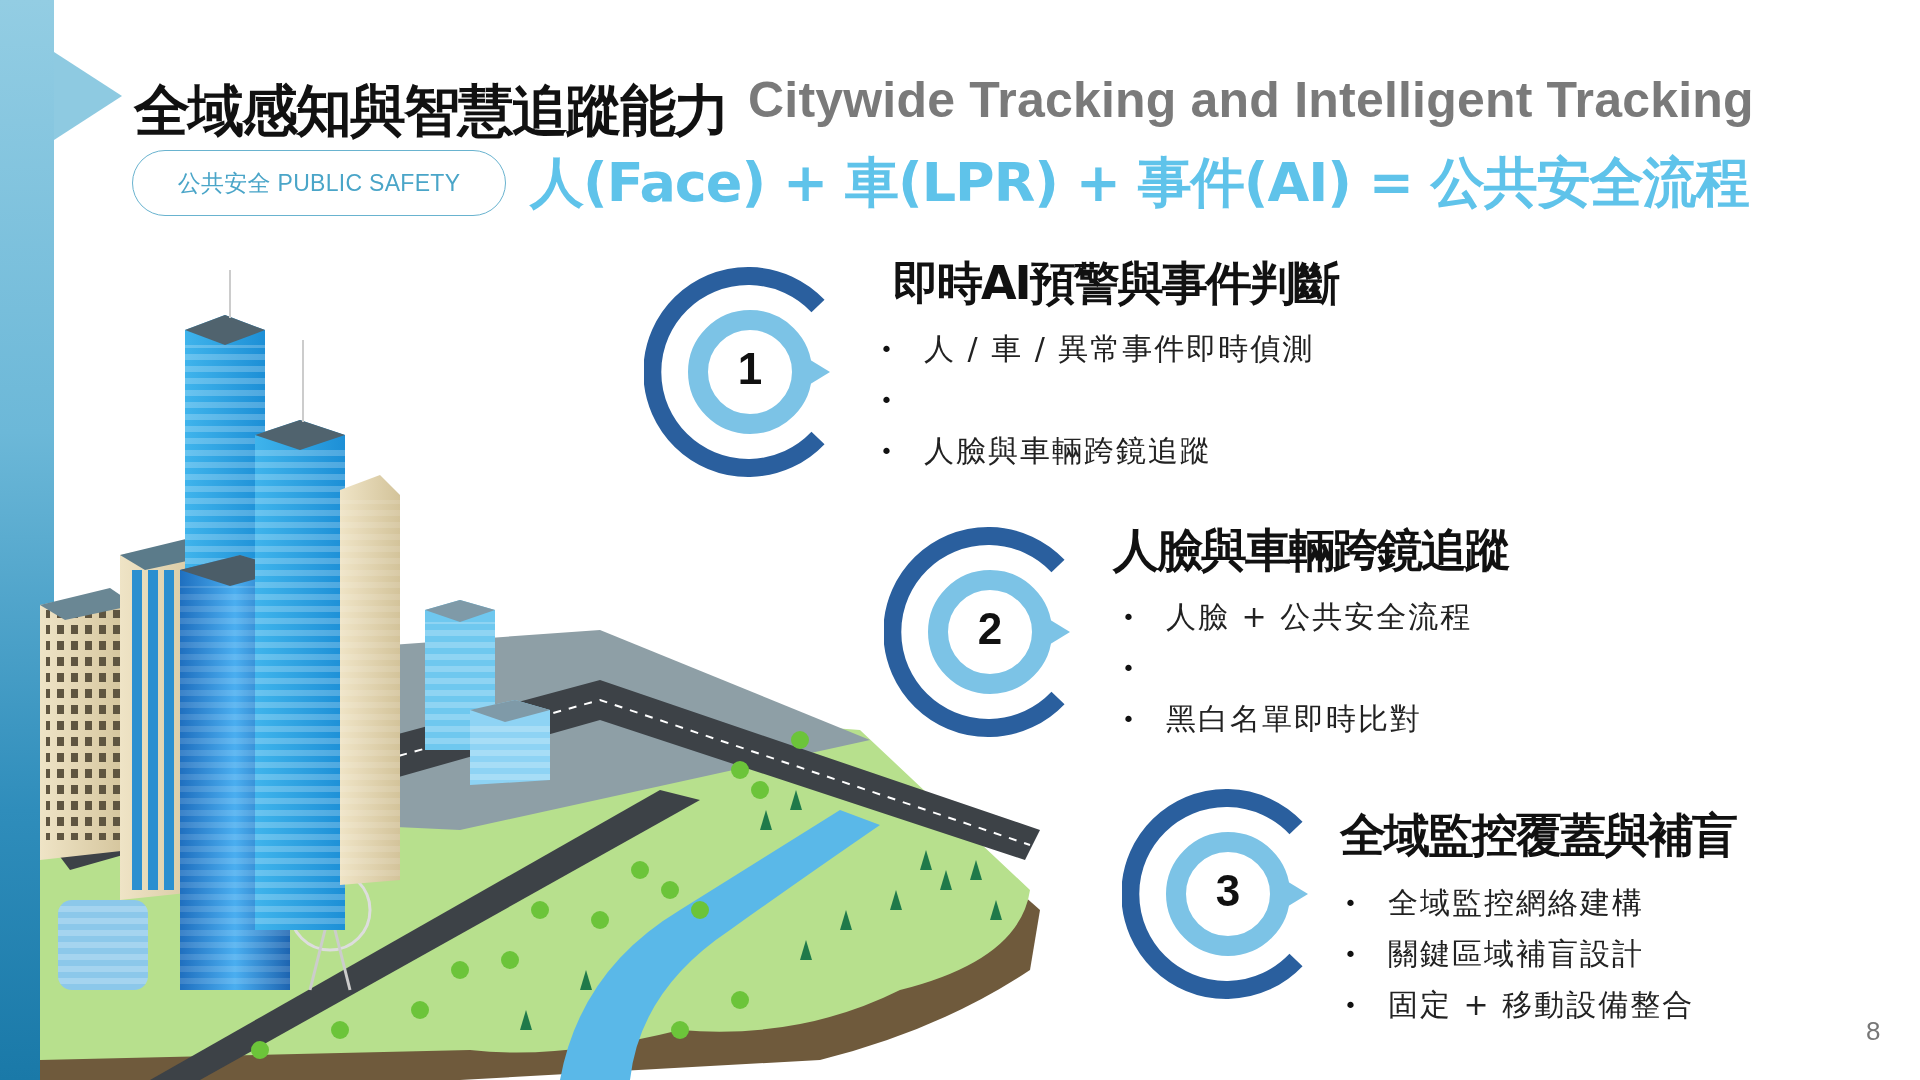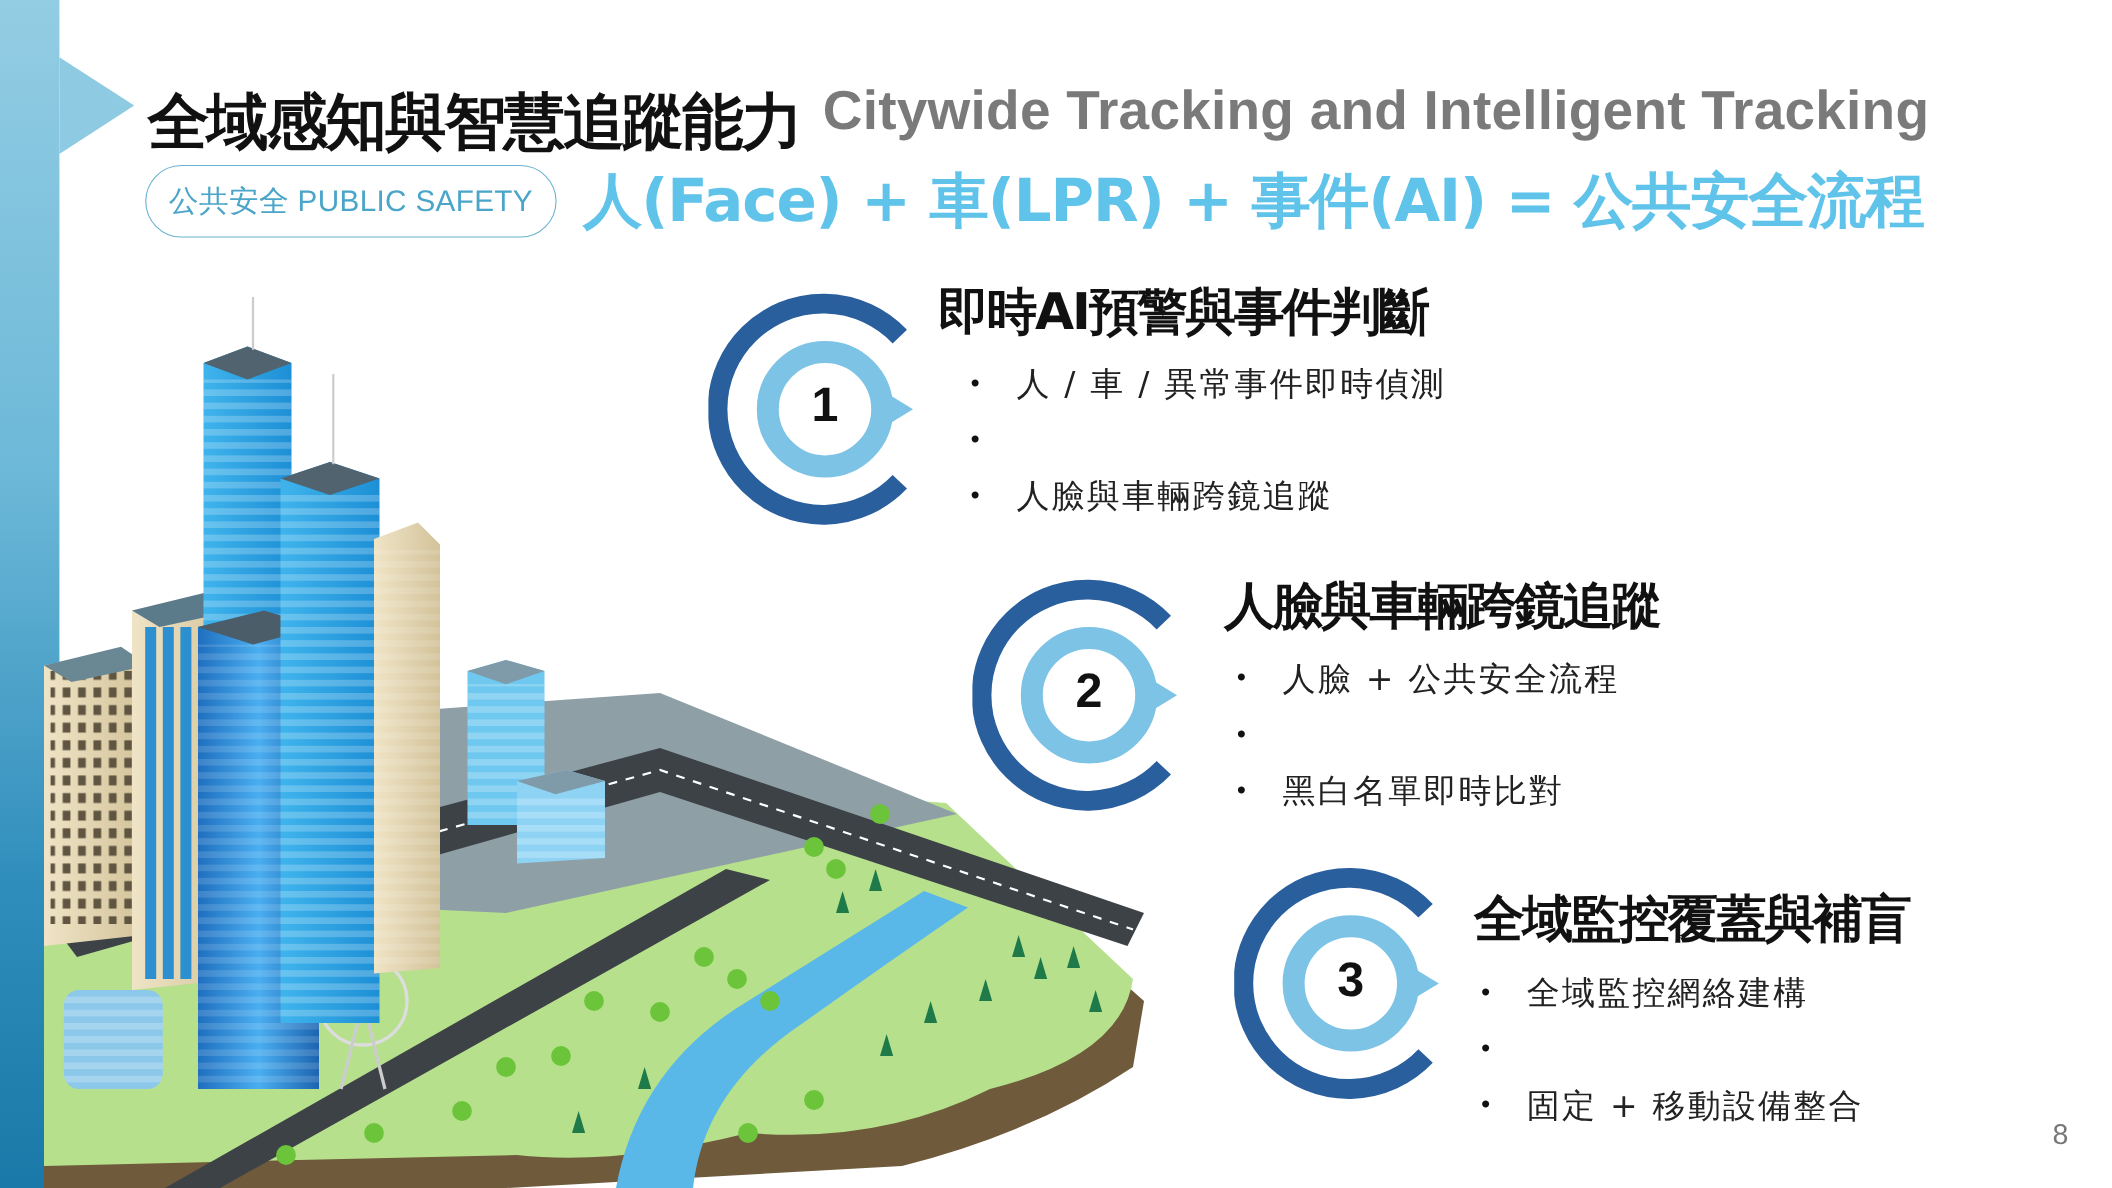--- a/index.html
+++ b/index.html
@@ -8,21 +8,21 @@
   .side-bar { position:absolute; left:0; top:0; width:54px; height:1080px;
               background:linear-gradient(180deg,#93cde3 0%,#6cb8d8 40%,#2f8dbb 75%,#1a79a8 100%); }
   .side-arrow { position:absolute; left:54px; top:52px; width:0; height:0;
                 border-top:44px solid transparent; border-bottom:44px solid transparent;
                 border-left:68px solid #8ecae1; }
   .title { position:absolute; left:134px; top:60px; height:80px; display:flex; align-items:center; white-space:nowrap; }
   .title-zh { font-family:"DejaVu Sans",sans-serif; font-weight:bold; font-size:56px; color:#111; letter-spacing:-2px;margin-top:23px; }
   .title-en { font-family:"Liberation Sans",sans-serif; font-weight:bold; font-size:50px; color:#7a7a7a; margin-left:20px; letter-spacing:0.2px; }
   .badge { position:absolute; left:132px; top:150px; width:374px; height:66px; box-sizing:border-box;
            border:1.5px solid #69b3cf; border-radius:34px; display:flex; align-items:center; justify-content:center;
-           font-family:"Liberation Sans",sans-serif; font-size:27px; color:#4aa5c8; white-space:nowrap; letter-spacing:0.3px; }
+           font-family:"Liberation Sans",sans-serif; font-size:23px; color:#4aa5c8; white-space:nowrap; letter-spacing:0.3px; }
   .formula { position:absolute; left:530px; top:150px; height:66px; display:flex; align-items:center;
              font-family:"DejaVu Sans",sans-serif; font-weight:bold; font-size:54px; color:#5fc3ea; white-space:nowrap; letter-spacing:-1px; }
   .city { position:absolute; left:40px; top:270px; width:1010px; height:810px; }
   .section { position:absolute; }
   .ring { position:absolute; }
   .step-num { position:absolute; font-family:"Liberation Sans",sans-serif; font-weight:bold; font-size:44px; color:#111;
               width:80px; text-align:center; }
   .sec-title { position:absolute; font-family:"DejaVu Sans",sans-serif; font-weight:bold; font-size:46px; color:#111;
                white-space:nowrap; letter-spacing:-2px; }
   .bullets { position:absolute; margin:0; padding:0; list-style:none; }
@@ -152,21 +152,21 @@
   <rect x="18" y="630" width="90" height="90" rx="14" fill="url(#stripes)"></rect>
 </svg>
 
 <div class="section">
   <svg class="ring" style="left:644px;top:262px" width="220" height="220" viewBox="0 0 220 220">
     <path d="M 174 44 A 96 96 0 1 0 174 176" fill="none" stroke="#2a5f9e" stroke-width="18"></path>
     <circle cx="106" cy="110" r="52" fill="none" stroke="#7cc3e6" stroke-width="20"></circle>
     <polygon points="150,88 186,110 150,132" fill="#7cc3e6"></polygon>
   </svg>
   <div class="step-num" style="left:710px;top:344px">1</div>
-  <div class="sec-title" style="left:853px;top:253px">即時AI預警與事件判斷</div>
+  <div class="sec-title" style="left:893px;top:253px">即時AI預警與事件判斷</div>
   <ul class="bullets" style="left:876px;top:324px">
     <li>
         <span class="dot">•</span>
         <span>人 / 車 / 異常事件即時偵測</span>
       </li>
     <li>
         <span class="dot">•</span>
       </li>
     <li>
         <span class="dot">•</span>
@@ -206,20 +206,21 @@
   </svg>
   <div class="step-num" style="left:1188px;top:866px">3</div>
   <div class="sec-title" style="left:1340px;top:805px">全域監控覆蓋與補盲</div>
   <ul class="bullets" style="left:1340px;top:878px">
     <li>
         <span class="dot">•</span>
         <span>全域監控網絡建構</span>
       </li>
     <li>
         <span class="dot">•</span>
+        <span>關鍵區域補盲設計</span>
       </li>
     <li>
         <span class="dot">•</span>
         <span>固定 + 移動設備整合</span>
       </li>
   </ul>
 </div>
 
 <div class="page-num">8</div>
 

